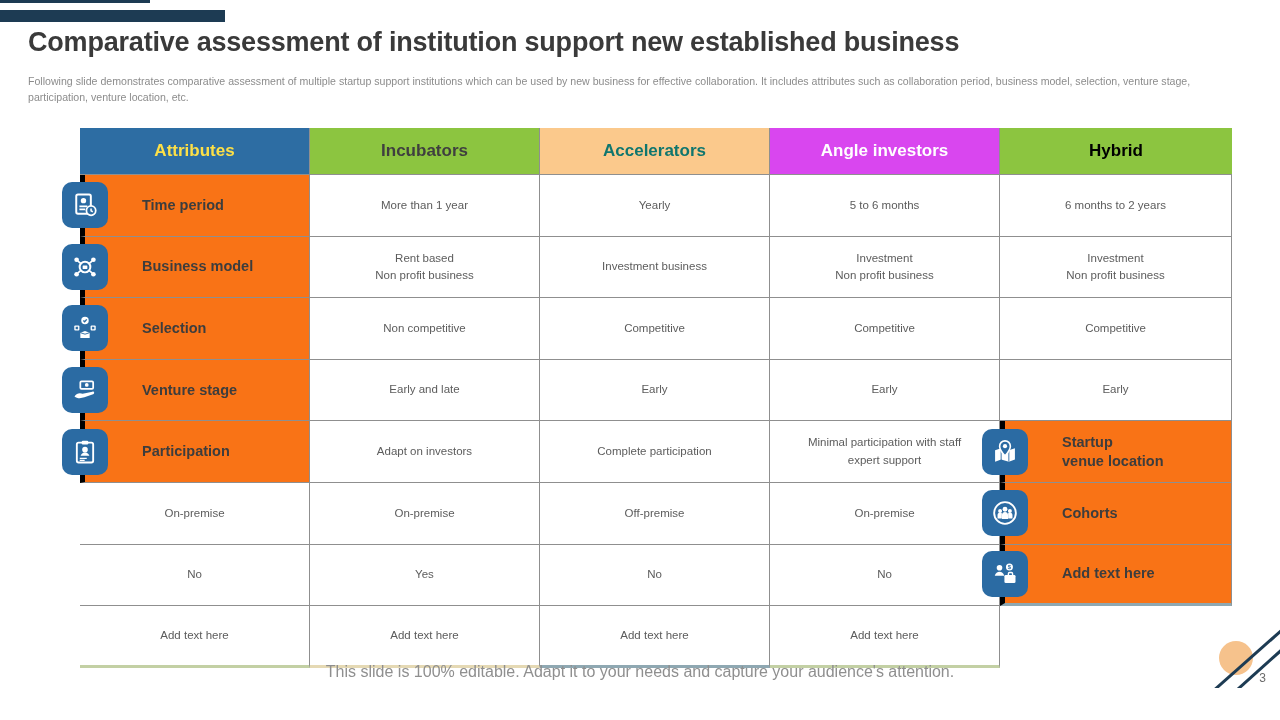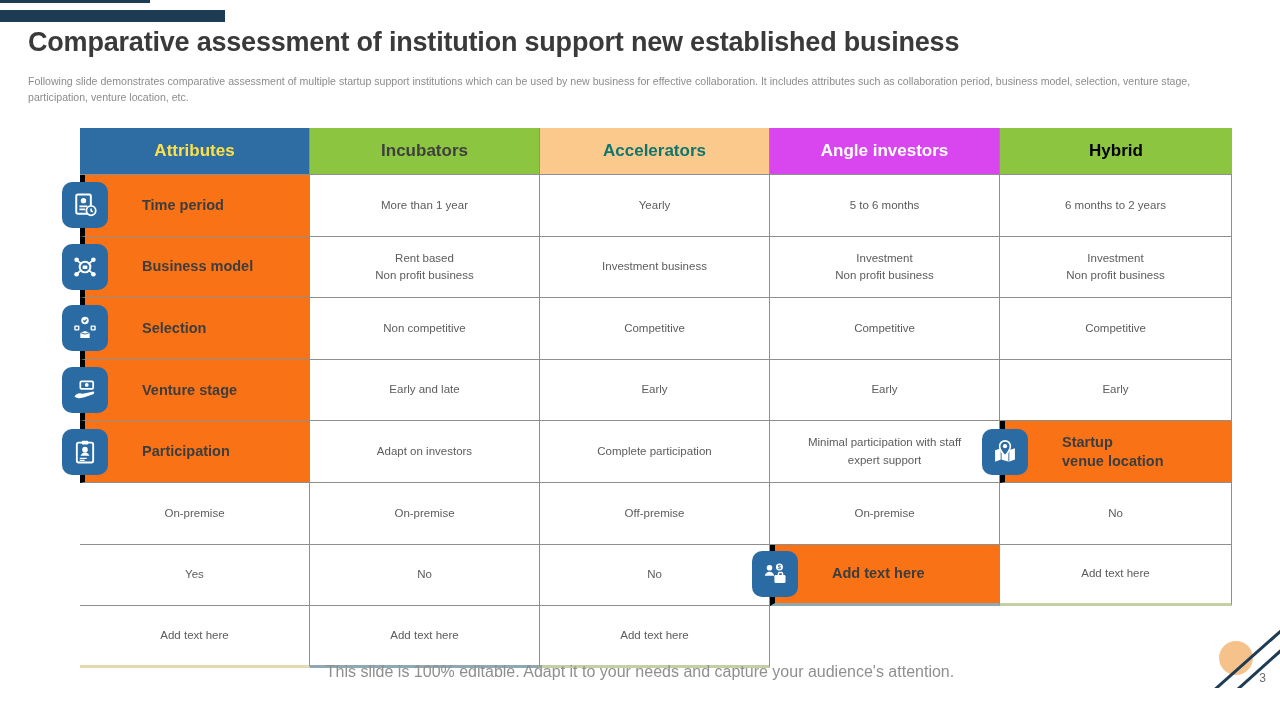--- a/index.html
+++ b/index.html
@@ -124,20 +124,29 @@
             <path d="M3.5 10.5l5.2-1.8 6.6 1.8 5.2-1.8v9.8l-5.2 1.8-6.6-1.8-5.2 1.8z" fill="#fff"></path>
             <path d="M8.7 8.9v11M15.3 10.5v9.8" stroke="#2b6ba3" stroke-width="0.8"></path>
             <path d="M12 2.5c-2.6 0-4.6 2-4.6 4.5 0 3.4 4.6 8.2 4.6 8.2s4.6-4.8 4.6-8.2c0-2.5-2-4.5-4.6-4.5z" fill="#2b6ba3" stroke="#fff" stroke-width="1.4"></path>
             <circle cx="12" cy="7" r="1.8" fill="#fff"></circle>
           </svg></span><span>Startup
 venue location</span></div>
       <div class="cell">On-premise</div>
       <div class="cell">On-premise</div>
       <div class="cell">Off-premise</div>
       <div class="cell" style="border-right: 1px solid rgb(143, 143, 143);">On-premise</div>
+      <div class="acell"><span class="icon-box"><svg viewBox="0 0 24 24">
+            <circle cx="12" cy="12" r="9.3" fill="none" stroke="#fff" stroke-width="1.6"></circle>
+            <circle cx="7.8" cy="10.2" r="1.7" fill="#fff"></circle>
+            <path d="M5.6 16.8v-3c0-1.3.9-2.2 2.2-2.2.6 0 1.1.2 1.5.6v4.6z" fill="#fff"></path>
+            <circle cx="16.2" cy="10.2" r="1.7" fill="#fff"></circle>
+            <path d="M18.4 16.8v-3c0-1.3-.9-2.2-2.2-2.2-.6 0-1.1.2-1.5.6v4.6z" fill="#fff"></path>
+            <circle cx="12" cy="8.8" r="2.1" fill="#fff"></circle>
+            <path d="M9.4 17.2v-3.4c0-1.6 1.1-2.6 2.6-2.6s2.6 1 2.6 2.6v3.4z" fill="#fff"></path>
+          </svg></span><span>Cohorts</span></div>
       <div class="cell">No</div>
       <div class="cell">Yes</div>
       <div class="cell">No</div>
       <div class="cell" style="border-right: 1px solid rgb(143, 143, 143);">No</div>
       <div class="acell" style="border-bottom: 3px solid rgb(143, 168, 178);"><span class="icon-box"><svg viewBox="0 0 24 24">
             <circle cx="7.3" cy="6.6" r="2.4" fill="#fff"></circle>
             <path d="M3.2 13.6c.7-2.3 2.3-3.5 4.1-3.5s3.4 1.2 4.1 3.5z" fill="#fff"></path>
             <circle cx="15.8" cy="6" r="3" fill="#fff"></circle>
             <text x="15.8" y="7.7" font-size="5" text-anchor="middle" fill="#2b6ba3" font-family="sans-serif" font-weight="bold">$</text>
             <path d="M14.9 13v-1.3c0-.6.4-1 1-1h1.6c.6 0 1 .4 1 1V13" fill="none" stroke="#fff" stroke-width="1.2"></path>

